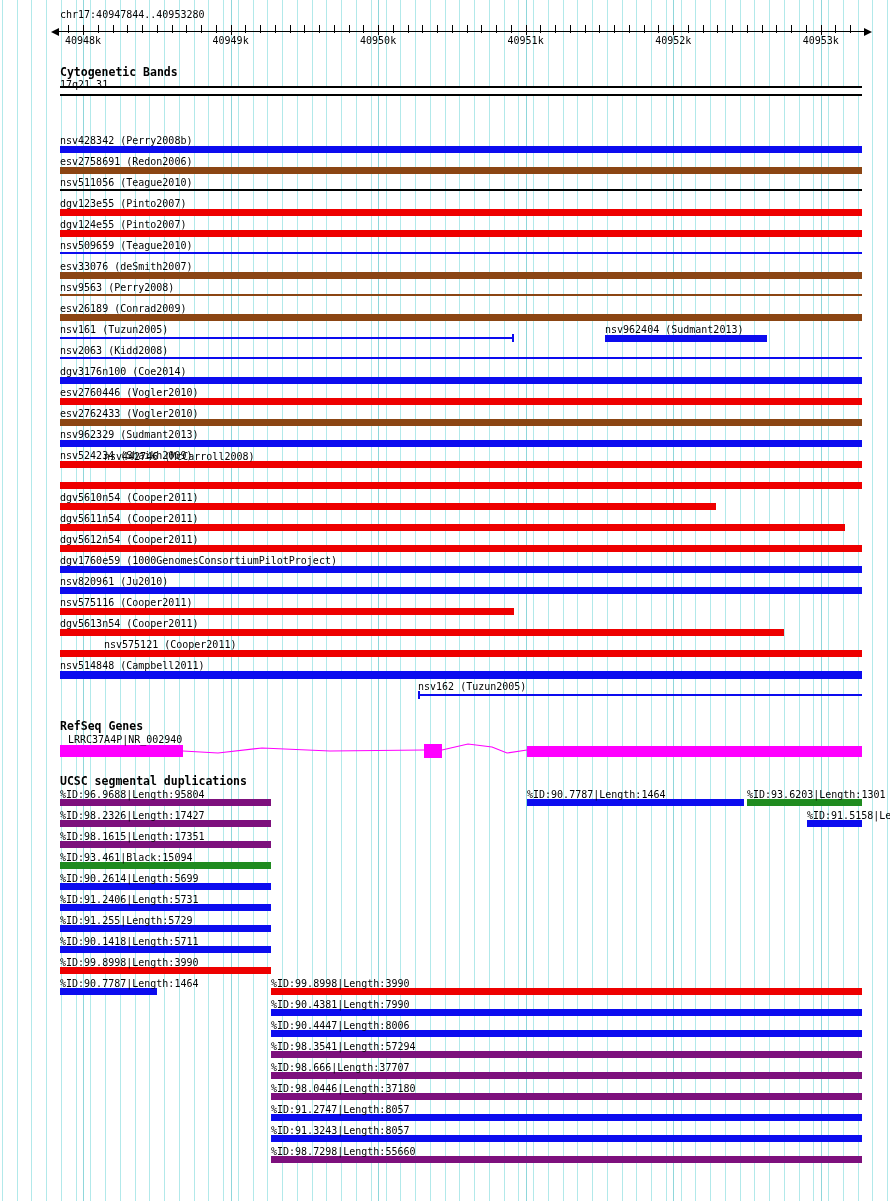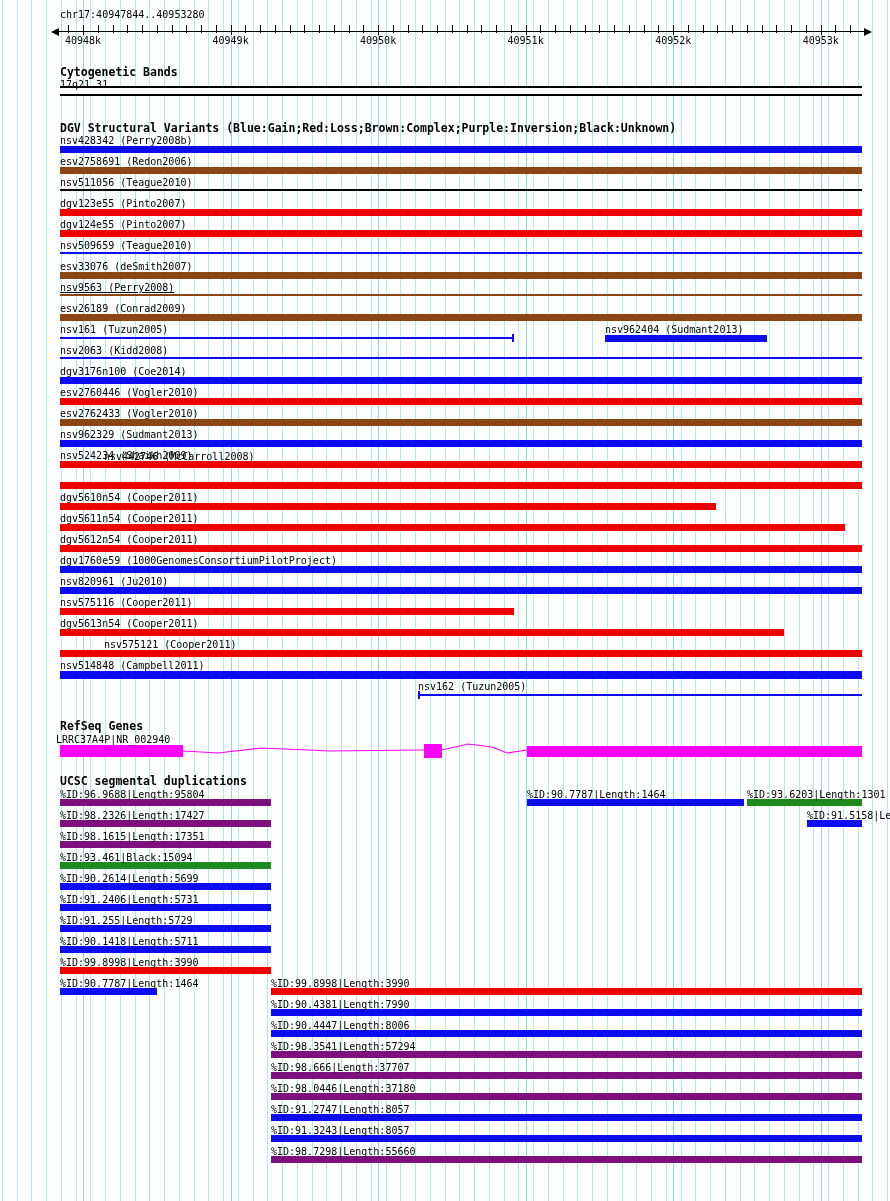--- a/index.html
+++ b/index.html
@@ -158,37 +158,36 @@
       <div class="ticklbl" style="left: 641.2px; top: 35px;">40952k</div>
       <div class="ticklbl" style="left: 788.7px; top: 35px;">40953k</div>
     </div>
 
   <div class="lbl" id="region-title" style="left: 60px; top: 8px;">chr17:40947844..40953280</div>
 
   <div class="hdr" id="cyto-header" style="left: 60px; top: 66px;">Cytogenetic Bands</div>
   <div class="lbl" id="cyto-label" style="left: 60px; top: 78px;">17q21.31</div>
   <div id="cytoband" style="left: 60px; top: 86px; width: 802px; height: 6px;"></div>
 
-  <div class="hdr" id="dgv-header" style="left: 60px; top: 122px;">DGV Structural Variants (Blue:Gain;Red:Loss;Brown:Complex;Purple:Inversion;Black:Unknown)</div>
   <div id="dgv-rows">
       <div class="lbl" style="left: 60px; top: 134px;">nsv428342 (Perry2008b)</div>
       <div class="bar" style="left: 60px; top: 146px; width: 802px; height: 7px; background: rgb(12, 12, 239);"></div>
       <div class="lbl" style="left: 60px; top: 155px;">esv2758691 (Redon2006)</div>
       <div class="bar" style="left: 60px; top: 167px; width: 802px; height: 7px; background: rgb(139, 69, 19);"></div>
       <div class="lbl" style="left: 60px; top: 176px;">nsv511056 (Teague2010)</div>
       <div class="bar" style="left: 60px; top: 189px; width: 802px; height: 2px; background: rgb(0, 0, 0);"></div>
       <div class="lbl" style="left: 60px; top: 197px;">dgv123e55 (Pinto2007)</div>
       <div class="bar" style="left: 60px; top: 209px; width: 802px; height: 7px; background: rgb(238, 0, 0);"></div>
       <div class="lbl" style="left: 60px; top: 218px;">dgv124e55 (Pinto2007)</div>
       <div class="bar" style="left: 60px; top: 230px; width: 802px; height: 7px; background: rgb(238, 0, 0);"></div>
       <div class="lbl" style="left: 60px; top: 239px;">nsv509659 (Teague2010)</div>
       <div class="bar" style="left: 60px; top: 252px; width: 802px; height: 2px; background: rgb(12, 12, 239);"></div>
       <div class="lbl" style="left: 60px; top: 260px;">esv33076 (deSmith2007)</div>
       <div class="bar" style="left: 60px; top: 272px; width: 802px; height: 7px; background: rgb(139, 69, 19);"></div>
-      <div class="lbl" style="left: 60px; top: 281px; text-decoration: underline;">nsv9563 (Perry2008)</div>
+      <div class="lbl" style="left: 60px; top: 281px;">nsv9563 (Perry2008)</div>
       <div class="bar" style="left: 60px; top: 294px; width: 802px; height: 2px; background: rgb(139, 69, 19);"></div>
       <div class="lbl" style="left: 60px; top: 302px;">esv26189 (Conrad2009)</div>
       <div class="bar" style="left: 60px; top: 314px; width: 802px; height: 7px; background: rgb(139, 69, 19);"></div>
       <div class="lbl" style="left: 60px; top: 323px;">nsv161 (Tuzun2005)</div>
       <div class="bar" style="left: 60px; top: 337px; width: 452px; height: 2px; background: rgb(12, 12, 239);"></div>
       <div class="bar" style="left: 512px; top: 334px; width: 2px; height: 8px; background: rgb(12, 12, 239);"></div>
       <div class="lbl" style="left: 605px; top: 323px;">nsv962404 (Sudmant2013)</div>
       <div class="bar" style="left: 605px; top: 335px; width: 162px; height: 7px; background: rgb(12, 12, 239);"></div>
       <div class="lbl" style="left: 60px; top: 344px;">nsv2063 (Kidd2008)</div>
       <div class="bar" style="left: 60px; top: 357px; width: 802px; height: 2px; background: rgb(12, 12, 239);"></div>
@@ -221,21 +220,21 @@
       <div class="lbl" style="left: 60px; top: 638px; margin-left: 44px;">nsv575121 (Cooper2011)</div>
       <div class="bar" style="left: 60px; top: 650px; width: 802px; height: 7px; background: rgb(238, 0, 0);"></div>
       <div class="lbl" style="left: 60px; top: 659px;">nsv514848 (Campbell2011)</div>
       <div class="bar" style="left: 60px; top: 671px; width: 802px; height: 8px; background: rgb(12, 12, 239);"></div>
       <div class="lbl" style="left: 418px; top: 680px;">nsv162 (Tuzun2005)</div>
       <div class="bar" style="left: 418px; top: 694px; width: 444px; height: 2px; background: rgb(12, 12, 239);"></div>
       <div class="bar" style="left: 418px; top: 691px; width: 2px; height: 8px; background: rgb(12, 12, 239);"></div>
     </div>
 
   <div class="hdr" id="refseq-header" style="left: 60px; top: 720px;">RefSeq Genes</div>
-  <div class="lbl" id="gene-label" style="left: 56px; top: 733px;">LRRC37A4P|NR_002940</div>
+  <div class="lbl" id="gene-label" style="left: 68px; top: 733px;">LRRC37A4P|NR_002940</div>
   <div id="gene-glyph">
       <div class="bar" style="left: 60px; top: 745px; width: 123px; height: 12px; background: rgb(255, 0, 255);"></div>
       <div class="bar" style="left: 424px; top: 744px; width: 18px; height: 14px; background: rgb(255, 0, 255);"></div>
       <div class="bar" style="left: 527px; top: 746px; width: 335px; height: 11px; background: rgb(255, 0, 255);"></div>
     </div>
   <svg id="gene-svg" width="890" height="1201" viewBox="0 0 890 1201">
       <polyline points="183,751 218,753 262,748 330,751 424,750" fill="none" stroke="#ff00ff" stroke-width="1.2"></polyline>
       <polyline points="442,750 468,744 492,747 507,753 527,750" fill="none" stroke="#ff00ff" stroke-width="1.2"></polyline>
     </svg>
 

